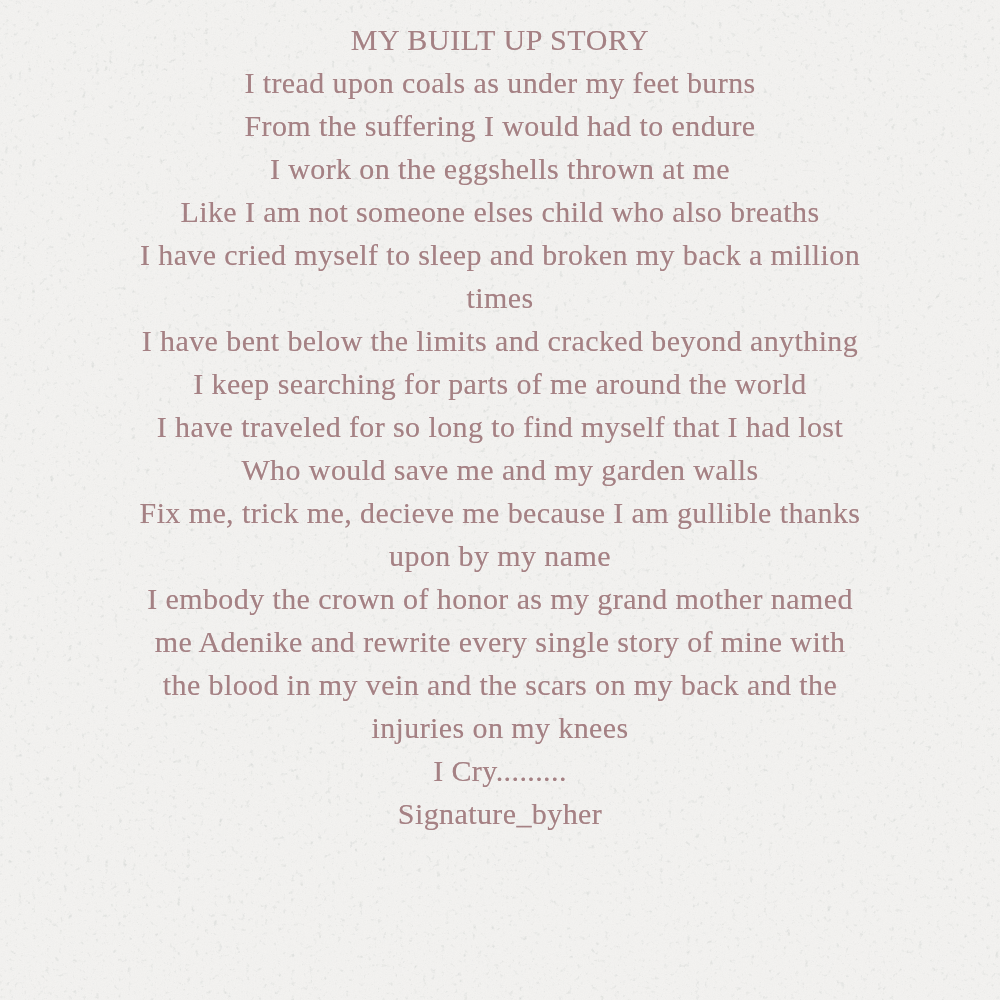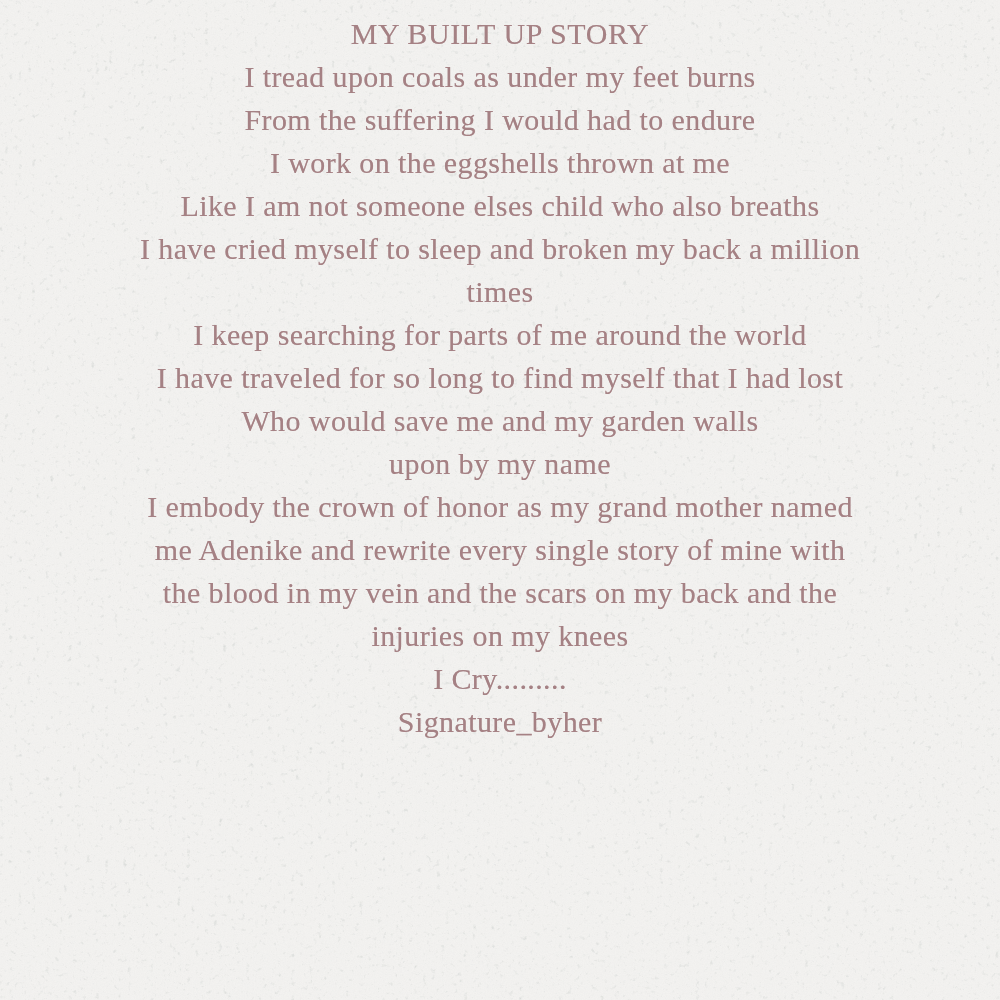--- a/index.html
+++ b/index.html
@@ -21,21 +21,21 @@
     height: 1000px;
     pointer-events: none;
   }
   .poem {
     position: absolute;
     inset: 0;
     display: flex;
     flex-direction: column;
     align-items: center;
     justify-content: flex-start;
-    padding-top: 12px;
+    padding-top: 18px;
     text-align: center;
     color: #a58184;
     font-size: 30px;
     line-height: 43px;
     letter-spacing: 0.4px;
     z-index: 2;
   }
   .poem-line, .poem-title, .poem-signature {
     white-space: nowrap;
     
@@ -79,23 +79,25 @@
 </svg>
 
 <div class="poem">
   <div class="poem-title">MY BUILT UP STORY</div>
   <div class="poem-line">I tread upon coals as under my feet burns</div>
   <div class="poem-line">From the suffering I would had to endure</div>
   <div class="poem-line">I work on the eggshells thrown at me</div>
   <div class="poem-line">Like I am not someone elses child who also breaths</div>
   <div class="poem-line">I have cried myself to sleep and broken my back a million</div>
   <div class="poem-line">times</div>
+  <div class="poem-line">I have bent below the limits and cracked beyond anything</div>
   <div class="poem-line">I keep searching for parts of me around the world</div>
   <div class="poem-line">I have traveled for so long to find myself that I had lost</div>
   <div class="poem-line">Who would save me and my garden walls</div>
+  <div class="poem-line">Fix me, trick me, decieve me because I am gullible thanks</div>
   <div class="poem-line">upon by my name</div>
   <div class="poem-line">I embody the crown of honor as my grand mother named</div>
   <div class="poem-line">me Adenike and rewrite every single story of mine with</div>
   <div class="poem-line">the blood in my vein and the scars on my back and the</div>
   <div class="poem-line">injuries on my knees</div>
   <div class="poem-line">I Cry.........</div>
   <div class="poem-signature">Signature_byher</div>
 </div>
 
 </body></html>

